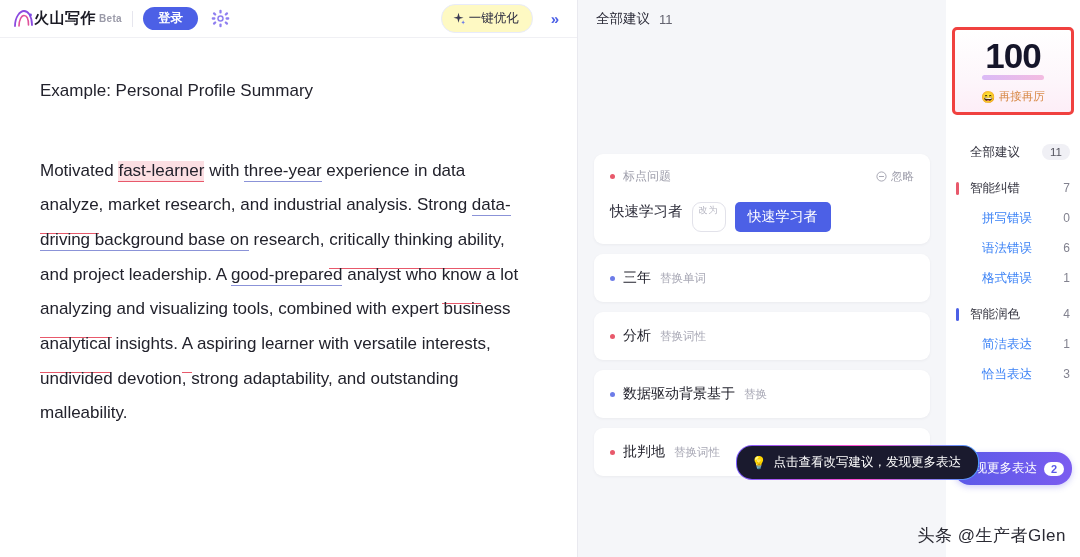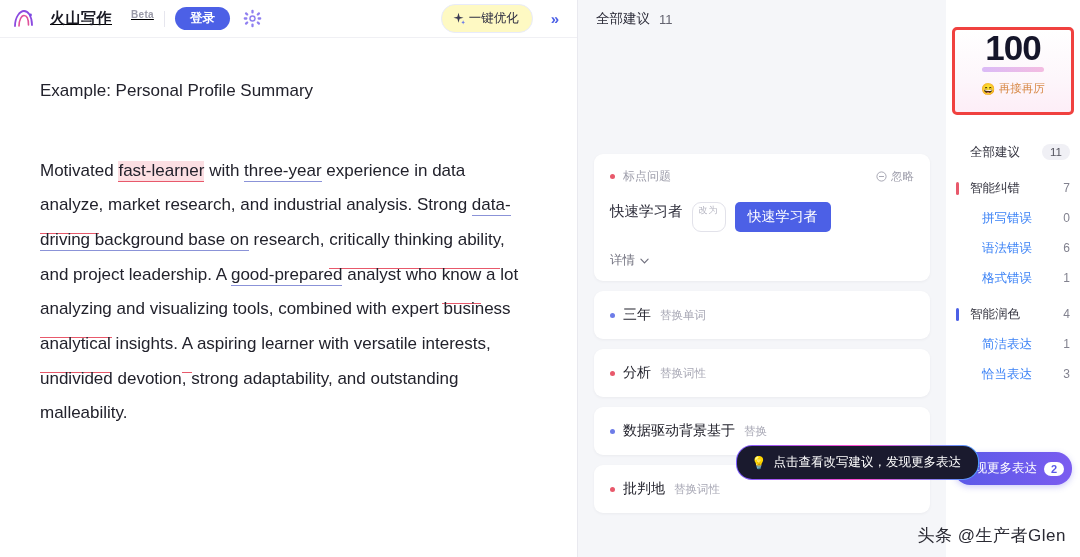--- a/index.html
+++ b/index.html
@@ -20,21 +20,21 @@
     position: relative;
   }
   .editor-topbar {
     height: 38px; flex: 0 0 38px;
     display: flex; align-items: center;
     padding: 0 10px 0 12px;
     border-bottom: 1px solid #f0f0f4;
     background: #fff;
     gap: 10px;
   }
-  .brand { display: flex; align-items: flex-start; gap: 16px; text-decoration: underline; }
+  .brand { display: flex; align-items: center; gap: 0; }
   .brand-mark { width: 22px; height: 20px; display: block; }
   .brand-name {
     font-size: 15px; font-weight: bold; color: #1a1a24;
     letter-spacing: .5px;
   }
   .beta-tag {
     font-size: 10px; color: #9a9aa8; font-weight: bold;
     margin-left: 3px; letter-spacing: .3px;
   }
   .divider-v { width: 1px; height: 16px; background: #e6e6ee; }
@@ -172,21 +172,21 @@
     align-items: center;
     position: relative;
   }
   .score-box {
     margin: 27px 6px 0 6px;
     width: 122px; height: 88px;
     border: 3px solid #f0413f;
     border-radius: 5px;
     background: linear-gradient(180deg,#ffffff 0%, #fdf6fb 60%, #fdeef7 100%);
     display: flex; flex-direction: column;
-    align-items: center; justify-content: flex-start;
+    align-items: center; justify-content: center;
     position: relative;
   }
   .score-num {
     font-size: 35px; font-weight: bold; color: #15152a;
     letter-spacing: -1px; line-height: 1; position: relative;
   }
   .score-swoosh {
     width: 62px; height: 5px; margin-top: 2px;
     background: linear-gradient(90deg,#cfa6f5,#f0a8d8);
     border-radius: 3px; opacity: .75;
@@ -306,26 +306,20 @@
               <circle cx="6" cy="6" r="5" fill="none" stroke="#a0a0ad" stroke-width="1"></circle>
               <rect x="3.3" y="5.5" width="5.4" height="1" fill="#a0a0ad"></rect>
             </svg>
             <span>忽略</span>
           </span>
         </div>
         <div class="card-fix">
           <span class="fix-old">快速学习者</span>
           <span class="fix-arrow-pill">改为</span>
           <span class="fix-new">快速学习者</span>
-        </div>
-        <div class="card-detail">
-          <span>详情</span>
-          <svg width="9" height="6" viewBox="0 0 10 6">
-            <path d="M1 1 L5 5 L9 1" fill="none" stroke="#70707e" stroke-width="1.3" stroke-linecap="round"></path>
-          </svg>
         </div>
       </div>
 
       <div id="rows-host">
           <div class="row">
             <span class="dot blue"></span>
             <span class="row-word">三年</span>
             <span class="row-action">替换单词</span>
           </div>
           <div class="row">

